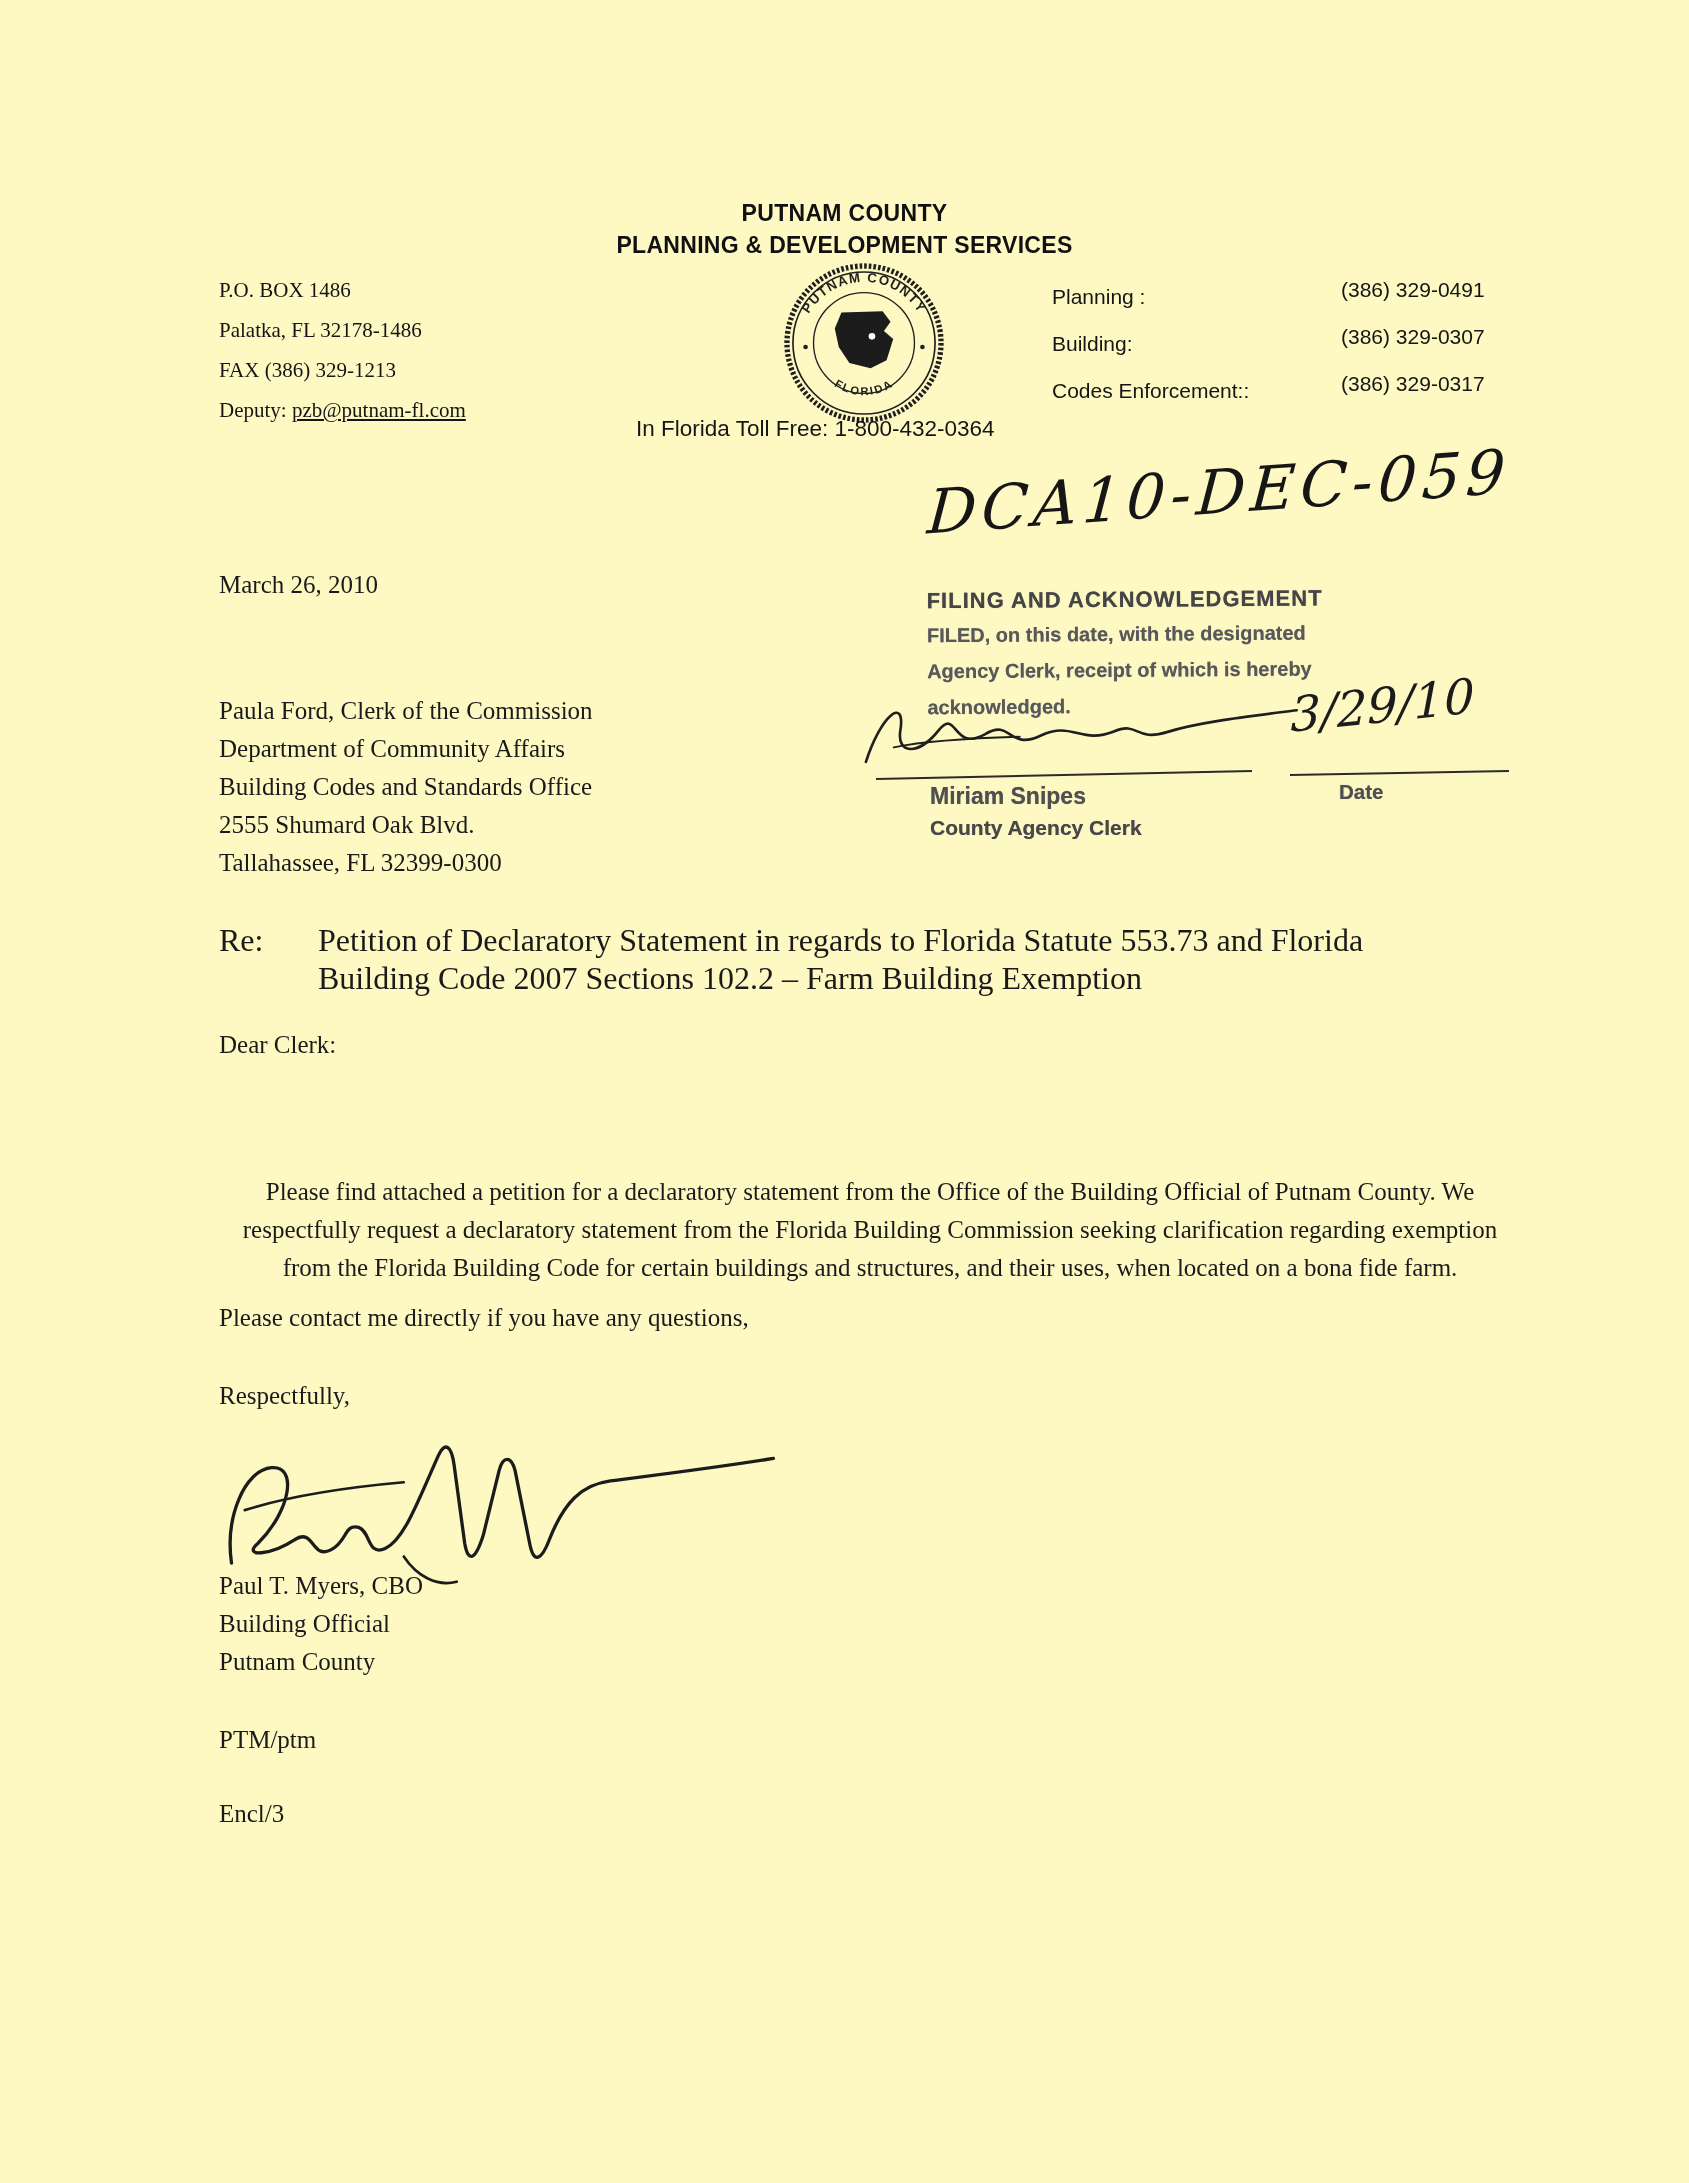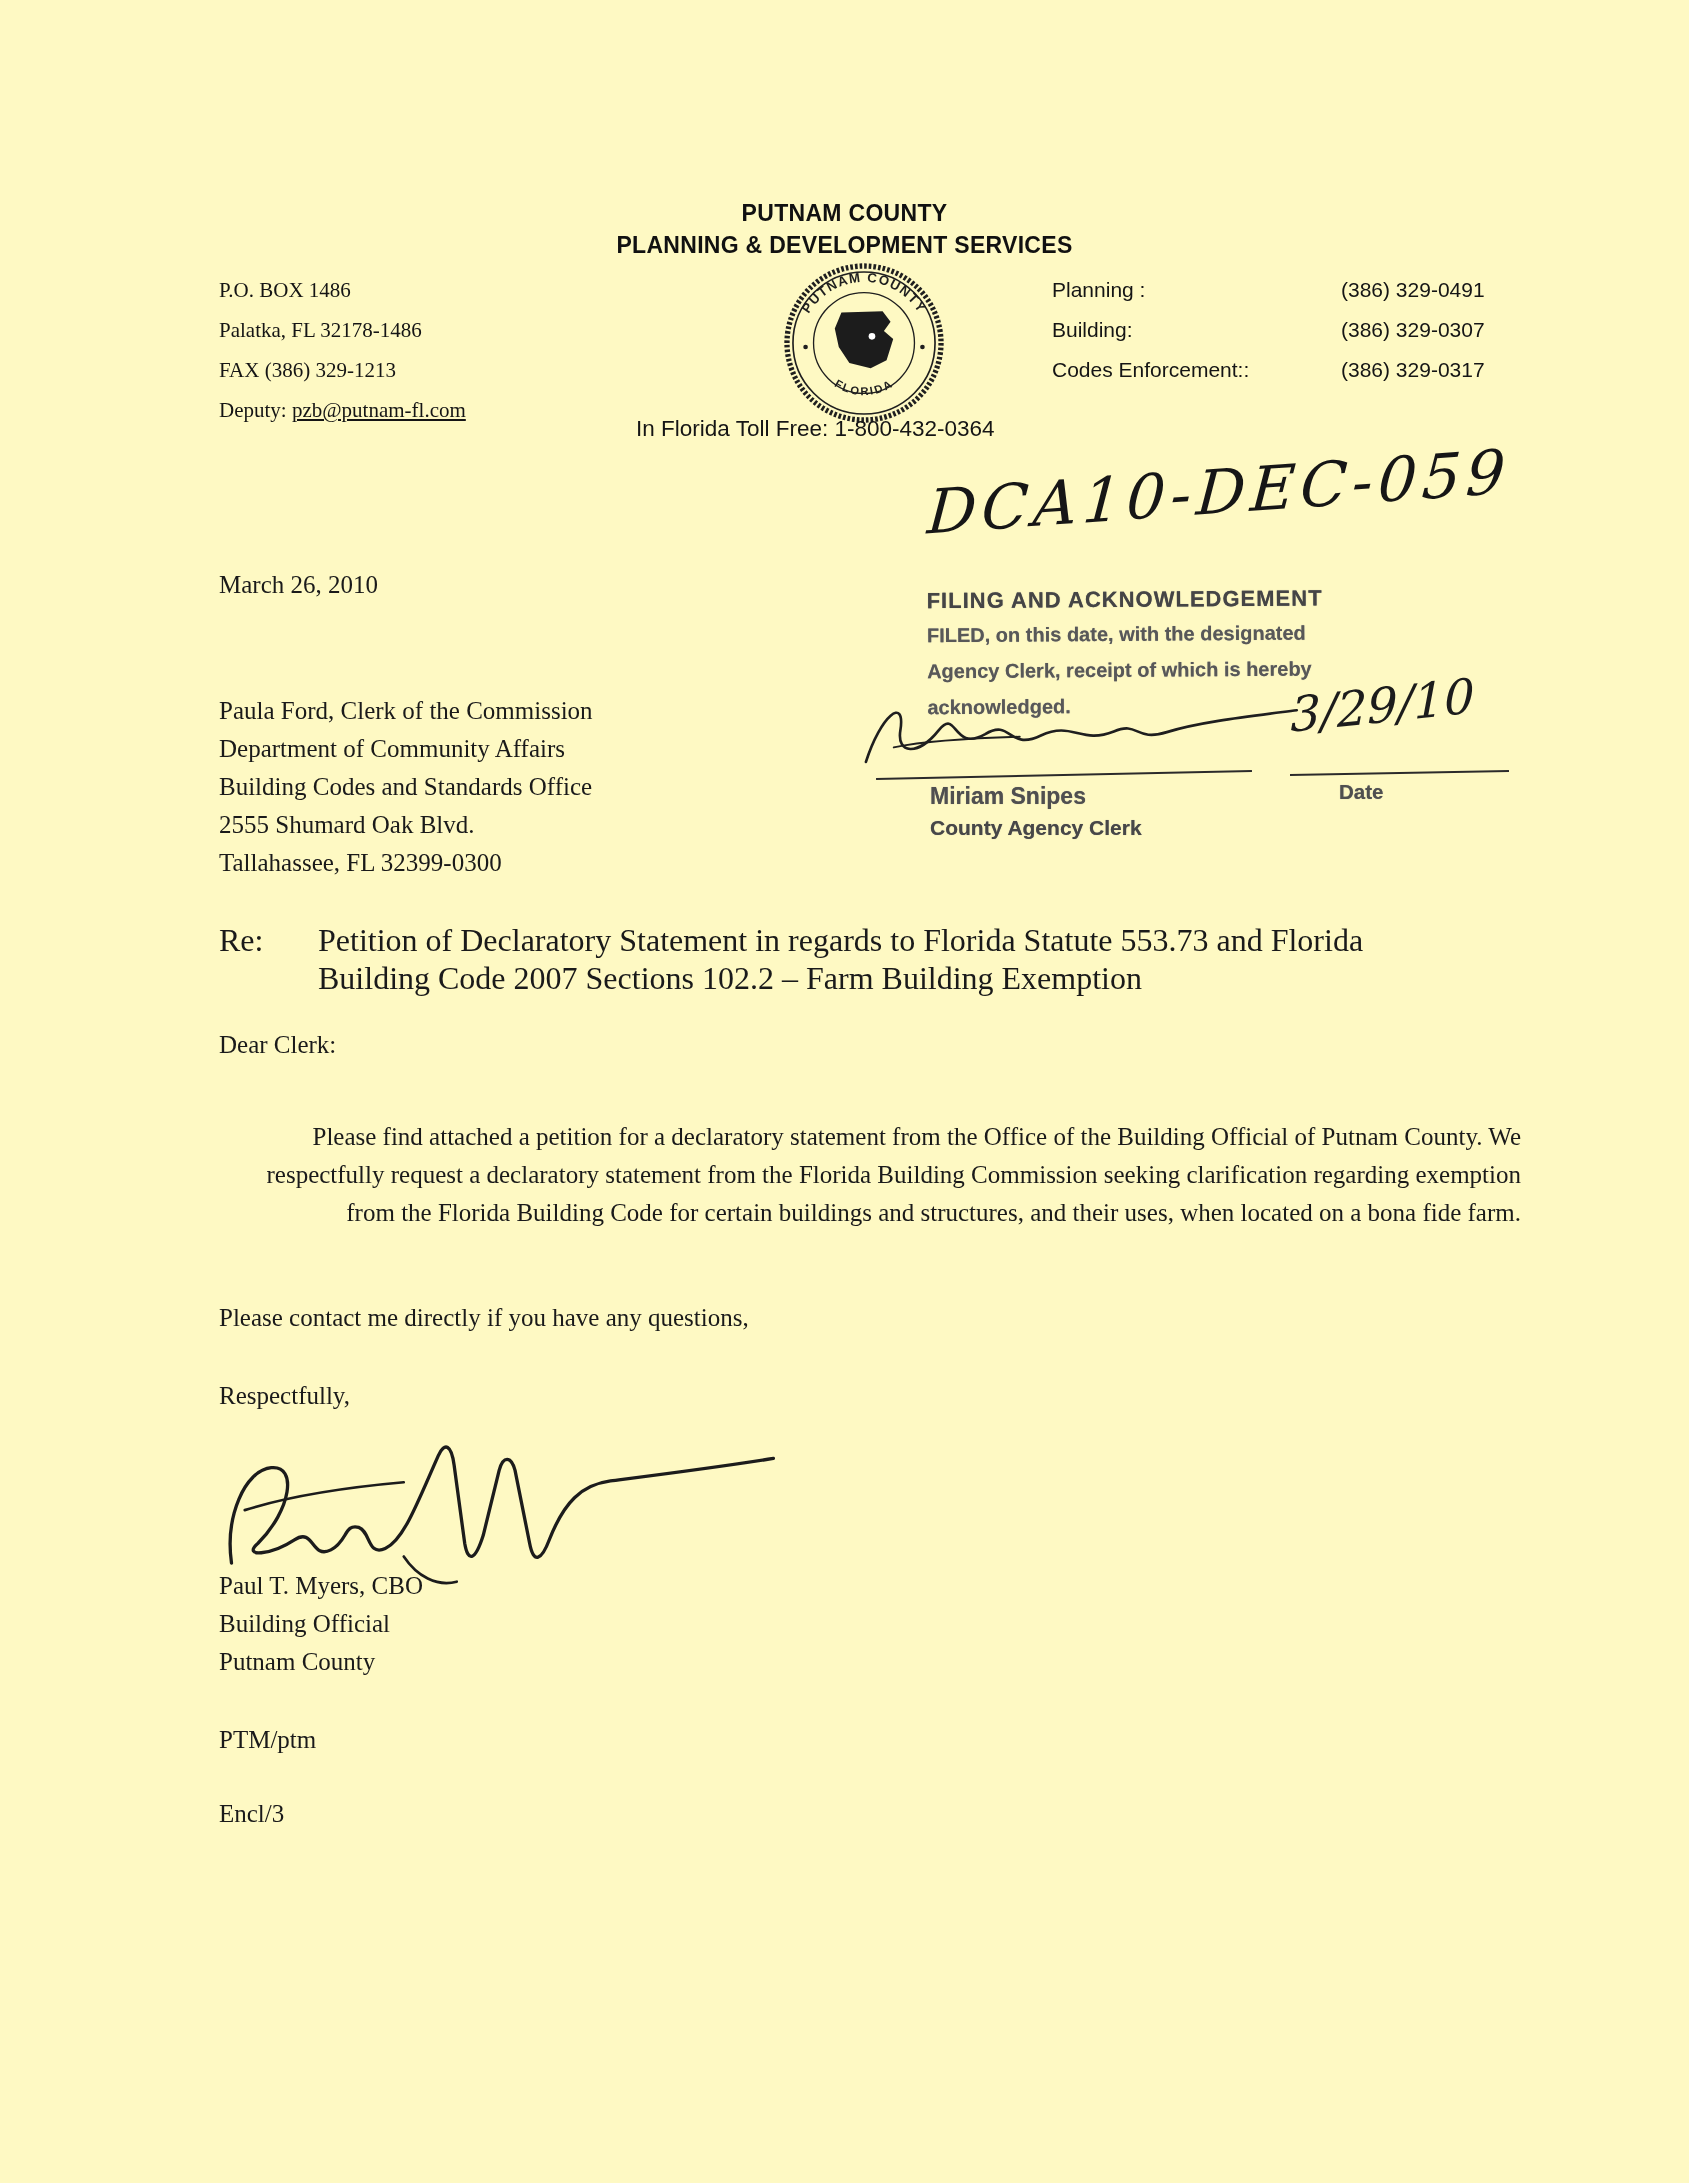--- a/index.html
+++ b/index.html
@@ -42,21 +42,21 @@
 
   .lh-contacts {
     position: absolute;
     top: 270px; left: 1052px;
     font-family: "Liberation Sans", sans-serif;
     font-size: 21px;
     line-height: 40px;
     color: #151515;
   }
   .contact-row { display: flex; }
-  .contact-label { width: 289px; }
+  .contact-label { width: 289px; margin-top: 7px; }
   .contact-phone { white-space: nowrap; }
 
   .toll-free {
     position: absolute;
     top: 416px; left: 636px;
     font-family: "Liberation Sans", sans-serif;
     font-size: 22.5px;
     color: #151515;
   }
 
@@ -147,23 +147,23 @@
     position: absolute; top: 921px; left: 219px;
     display: flex;
     font-size: 32px; line-height: 38px;
   }
   .subject-label { width: 99px; flex: none; }
   .subject-text { width: 1113px; }
 
   .salutation { position: absolute; top: 1031px; left: 219px; font-size: 25px; }
 
   .body-p1 {
-    position: absolute; top: 1118px; left: 219px;
+    position: absolute; top: 1173px; left: 219px;
     width: 1302px; font-size: 25px; line-height: 38px;
-    text-align: right;
+    text-align: center;
   }
   .body-p2 { position: absolute; top: 1304px; left: 219px; font-size: 25px; }
 
   .valediction { position: absolute; top: 1382px; left: 219px; font-size: 25px; }
 
   .main-sig-svg { position: absolute; top: 1404px; left: 205px; }
 
   .signer-block {
     position: absolute; top: 1567px; left: 219px;
     font-size: 25px; line-height: 38px;

